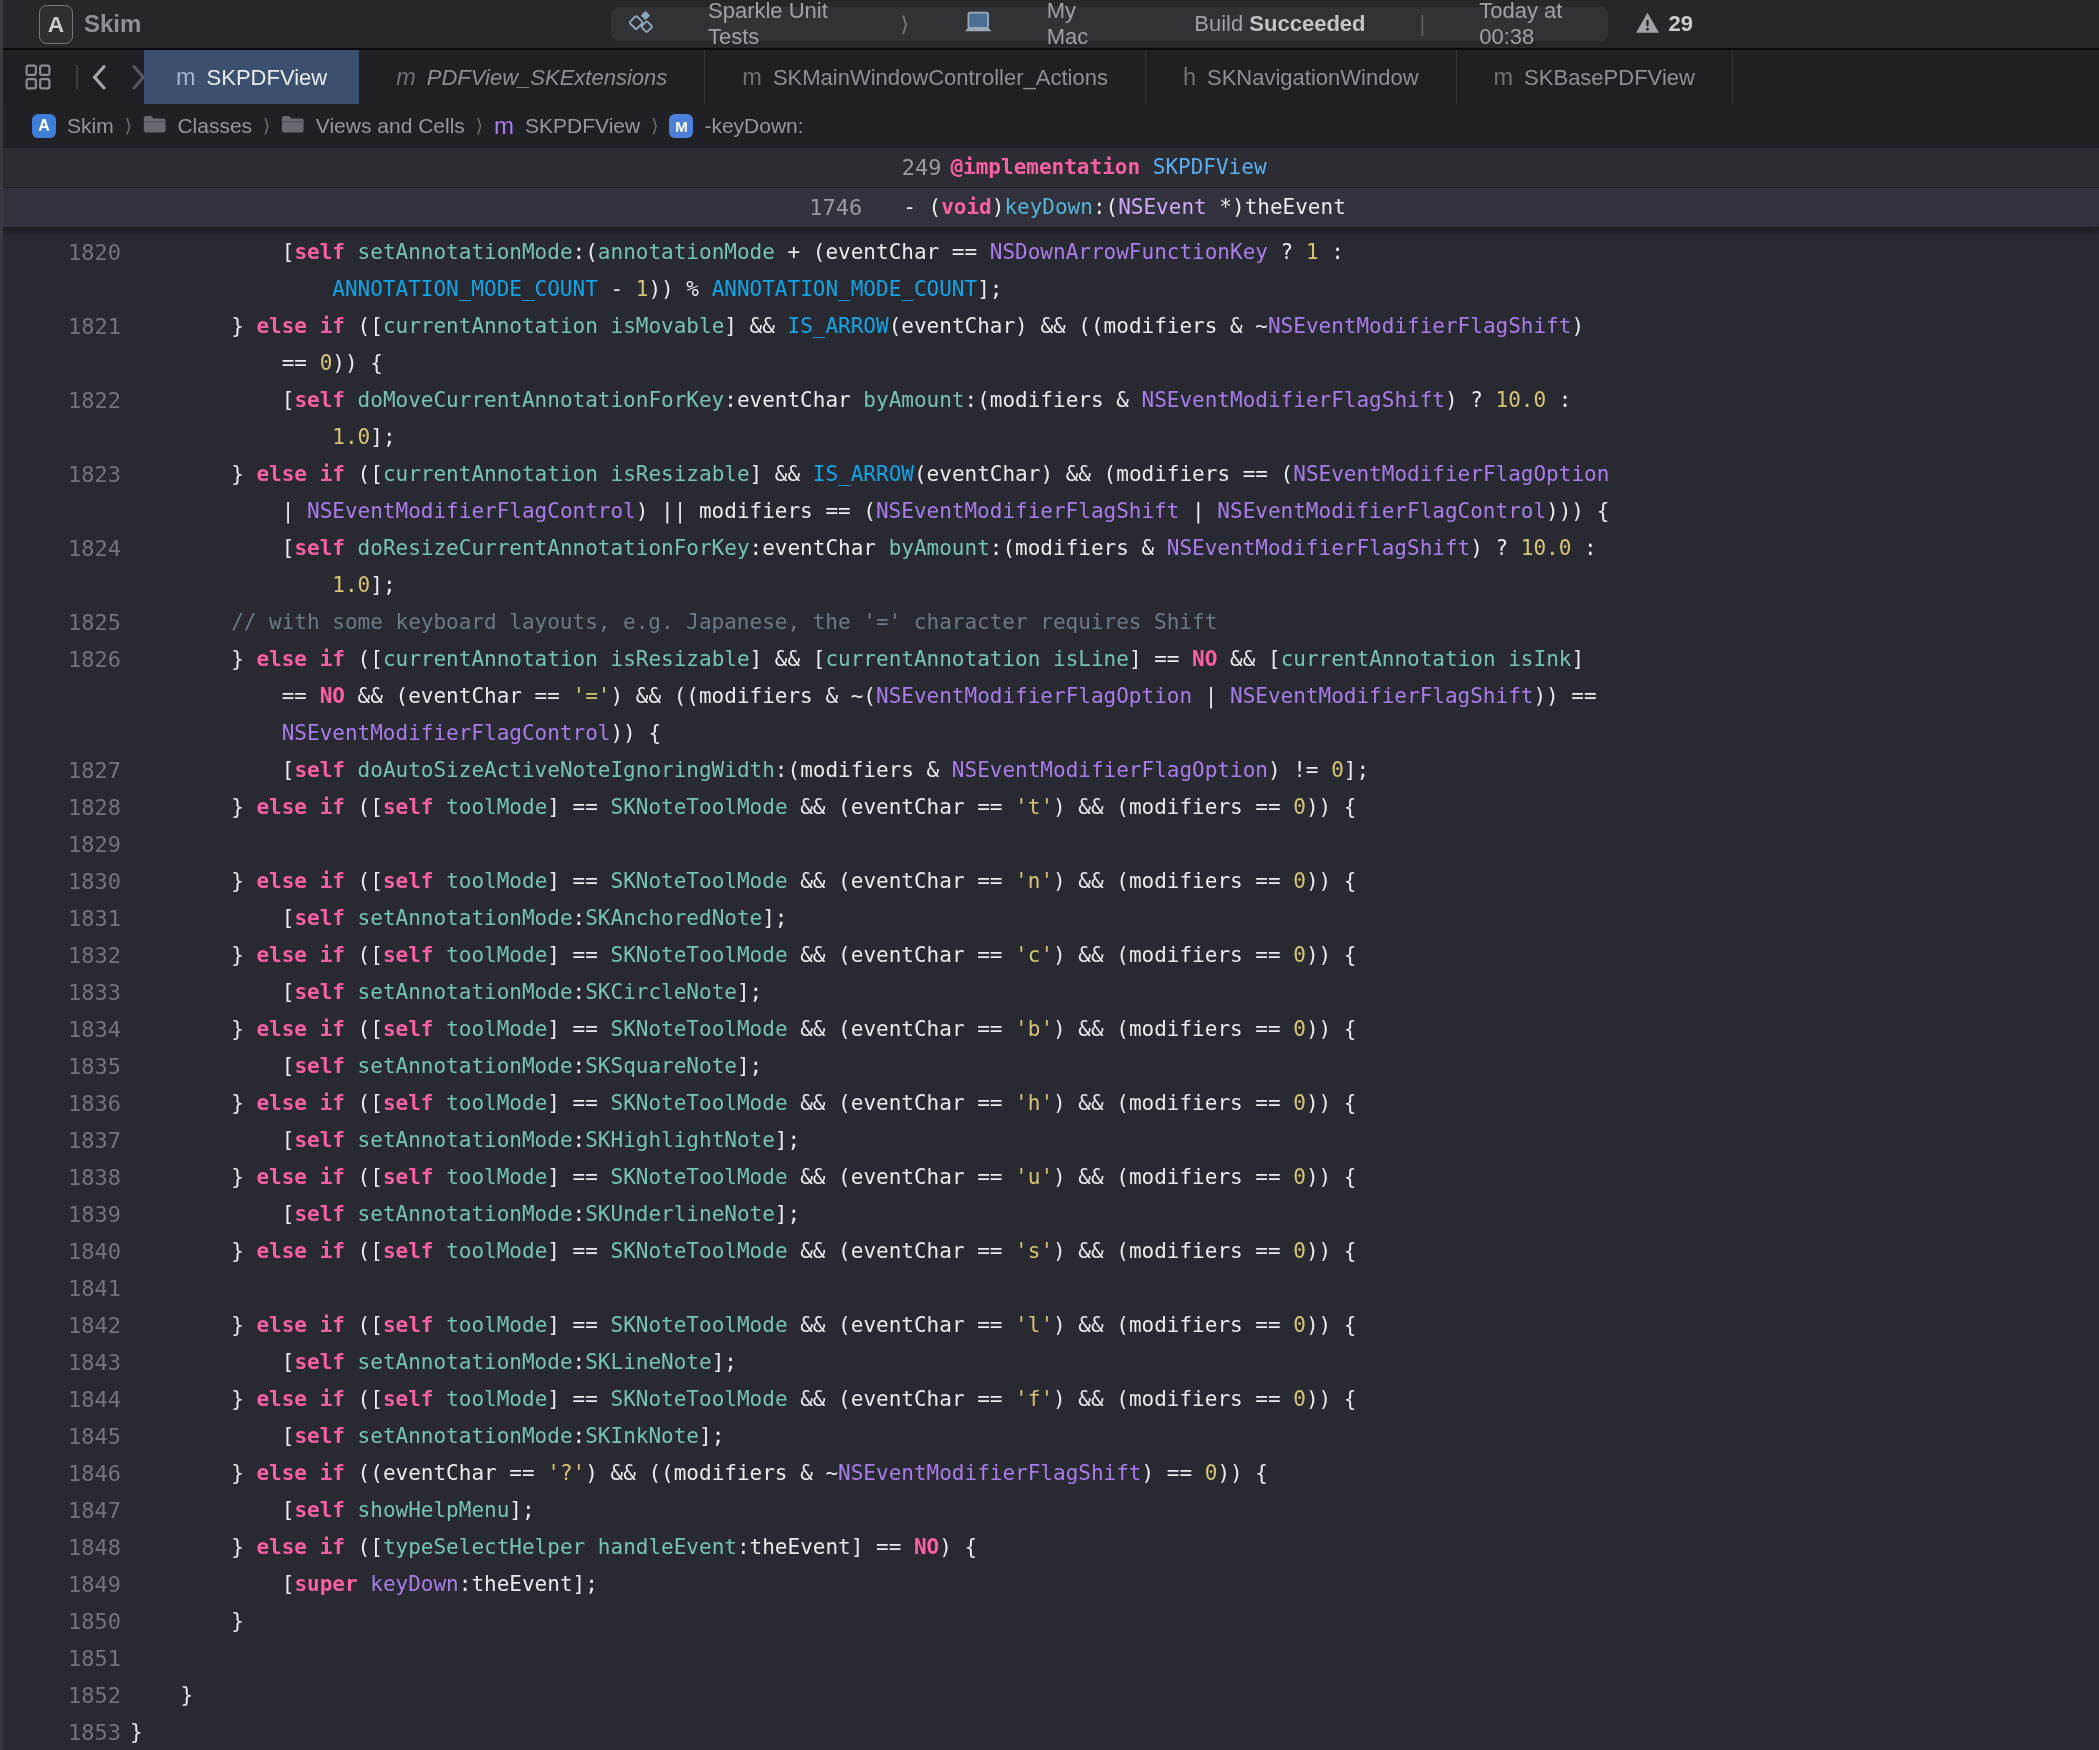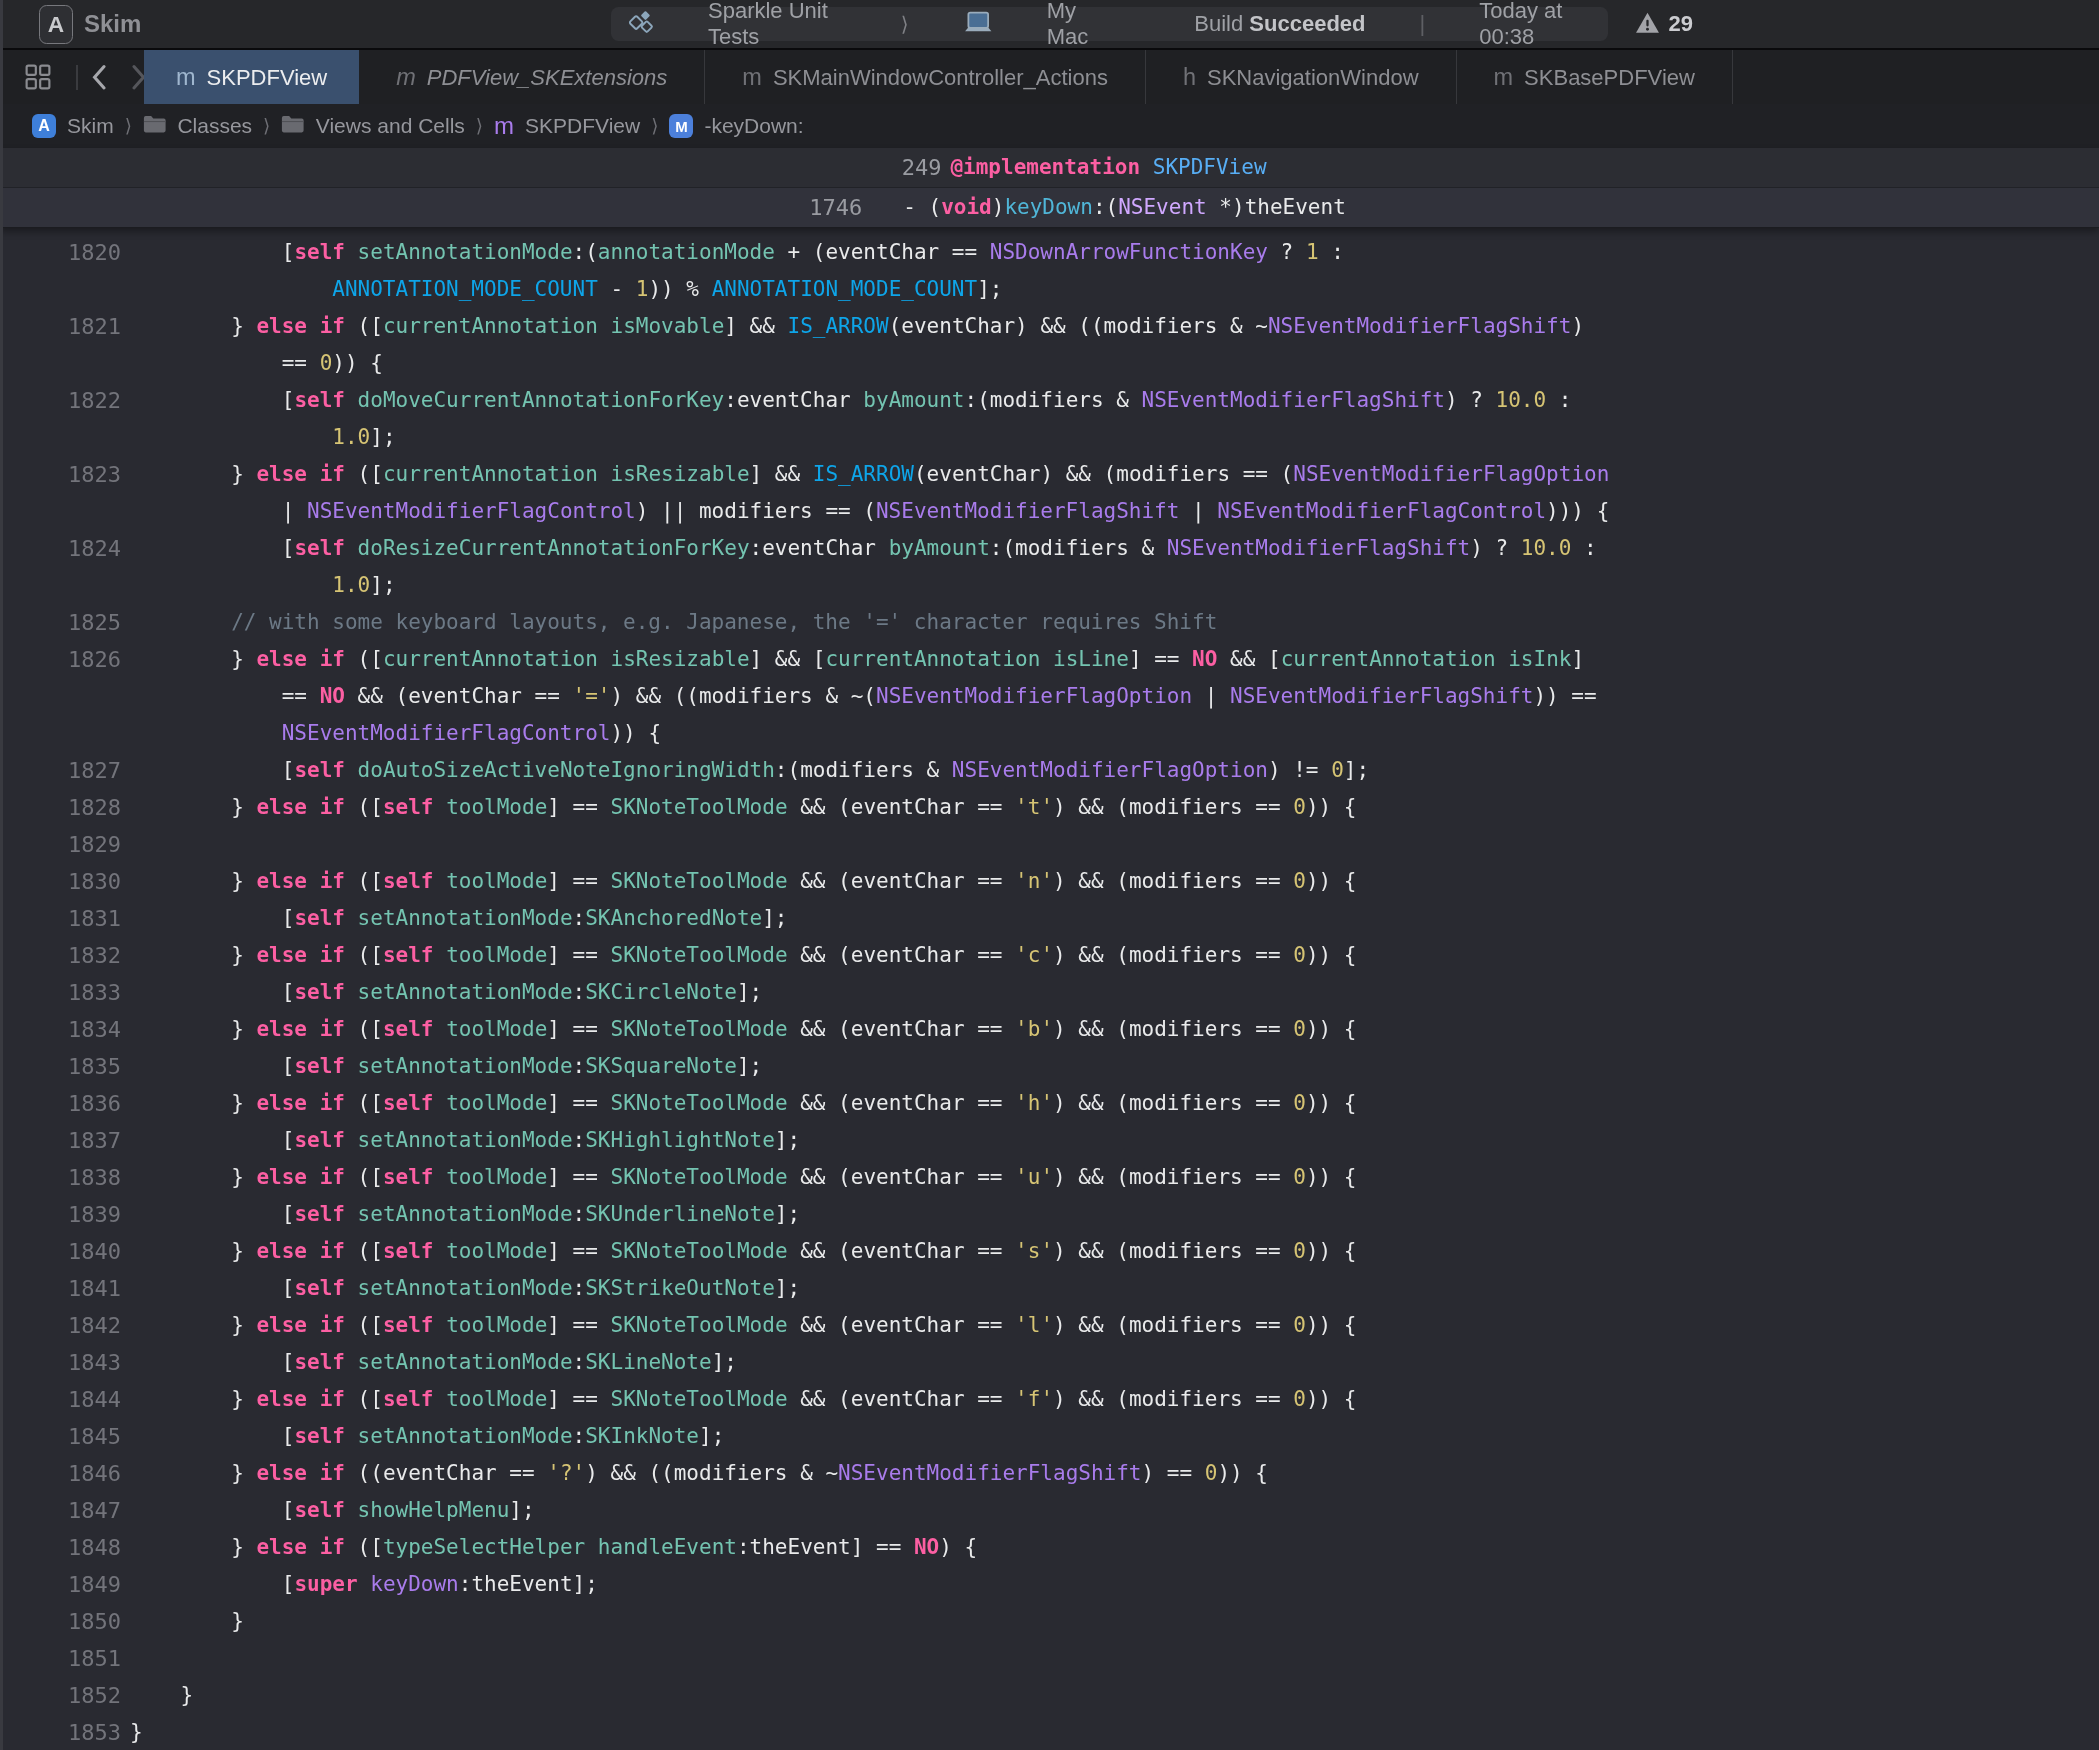--- a/index.html
+++ b/index.html
@@ -305,21 +305,20 @@
       <div class="crow">
         <div class="gut">1839</div>
         <div class="codeline"><span class="tok-p">            [</span><span class="tok-k">self</span><span class="tok-p"> </span><span class="tok-t">setAnnotationMode</span><span class="tok-p">:</span><span class="tok-t">SKUnderlineNote</span><span class="tok-p">];</span></div>
       </div>
       <div class="crow">
         <div class="gut">1840</div>
         <div class="codeline"><span class="tok-p">        } </span><span class="tok-k">else</span><span class="tok-p"> </span><span class="tok-k">if</span><span class="tok-p"> ([</span><span class="tok-k">self</span><span class="tok-p"> </span><span class="tok-t">toolMode</span><span class="tok-p">] == </span><span class="tok-t">SKNoteToolMode</span><span class="tok-p"> &amp;&amp; (eventChar == </span><span class="tok-n">'s'</span><span class="tok-p">) &amp;&amp; (modifiers == </span><span class="tok-n">0</span><span class="tok-p">)) {</span></div>
       </div>
       <div class="crow">
         <div class="gut">1841</div>
-        <div class="codeline"><span class="tok-p">            [</span><span class="tok-k">self</span><span class="tok-p"> </span><span class="tok-t">setAnnotationMode</span><span class="tok-p">:</span><span class="tok-t">SKStrikeOutNote</span><span class="tok-p">];</span></div>
       </div>
       <div class="crow">
         <div class="gut">1842</div>
         <div class="codeline"><span class="tok-p">        } </span><span class="tok-k">else</span><span class="tok-p"> </span><span class="tok-k">if</span><span class="tok-p"> ([</span><span class="tok-k">self</span><span class="tok-p"> </span><span class="tok-t">toolMode</span><span class="tok-p">] == </span><span class="tok-t">SKNoteToolMode</span><span class="tok-p"> &amp;&amp; (eventChar == </span><span class="tok-n">'l'</span><span class="tok-p">) &amp;&amp; (modifiers == </span><span class="tok-n">0</span><span class="tok-p">)) {</span></div>
       </div>
       <div class="crow">
         <div class="gut">1843</div>
         <div class="codeline"><span class="tok-p">            [</span><span class="tok-k">self</span><span class="tok-p"> </span><span class="tok-t">setAnnotationMode</span><span class="tok-p">:</span><span class="tok-t">SKLineNote</span><span class="tok-p">];</span></div>
       </div>
       <div class="crow">

